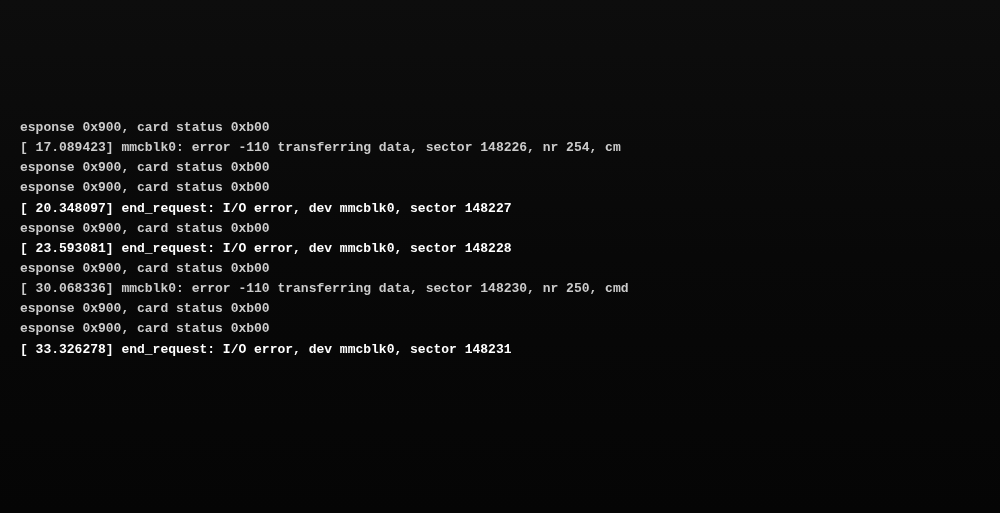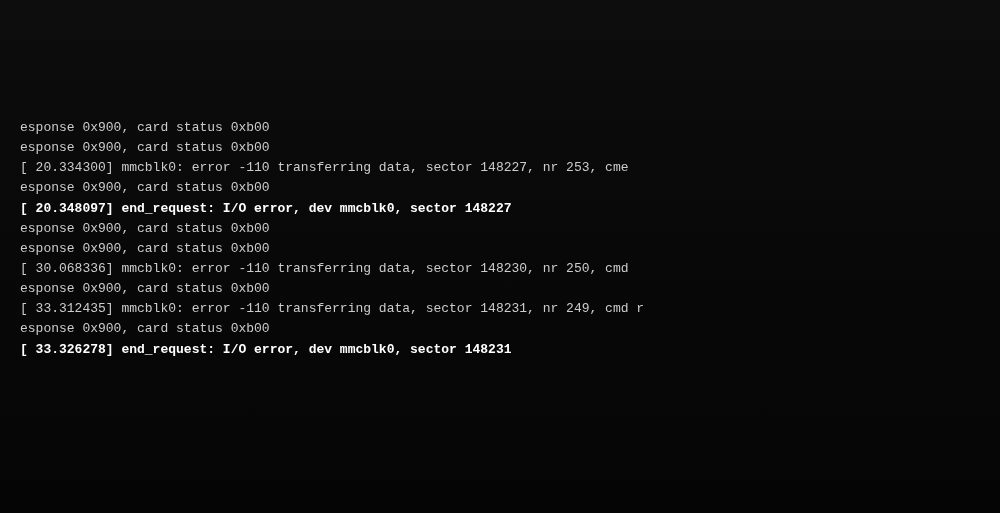--- a/index.html
+++ b/index.html
@@ -35,20 +35,21 @@
       overflow: hidden;
     }
 
     .line.bright {
       color: #ffffff;
       font-weight: bold;
     }
 
     .line.dim {
       color: #cccccc;
+      font-weight: bold;
     }
 
     @keyframes blink {
       50% { opacity: 0; }
     }
 
     
     .rpi-logo {
       position: absolute;
       top: 8px;
@@ -94,24 +95,24 @@
   <circle cx="45" cy="55" r="2.5" fill="#e0305a" opacity="0.7"></circle>
   <circle cx="57" cy="58" r="2.5" fill="#e0305a" opacity="0.7"></circle>
   <circle cx="38" cy="70" r="2.5" fill="#e0305a" opacity="0.7"></circle>
   <circle cx="52" cy="70" r="2.5" fill="#e0305a" opacity="0.7"></circle>
 </svg>
 
 <div class="terminal-bg"></div>
 
 <div class="terminal-content">
 <div class="line dim">esponse 0x900, card status 0xb00</div>
+    <div class="line dim">[   17.089423] mmcblk0: error -110 transferring data, sector 148226, nr 254, cm</div>
     <div class="line dim">esponse 0x900, card status 0xb00</div>
-    <div class="line dim">[   20.334300] mmcblk0: error -110 transferring data, sector 148227, nr 253, cme</div>
     <div class="line dim">esponse 0x900, card status 0xb00</div>
     <div class="line bright">[   20.348097] end_request: I/O error, dev mmcblk0, sector 148227</div>
     <div class="line dim">esponse 0x900, card status 0xb00</div>
+    <div class="line bright">[   23.593081] end_request: I/O error, dev mmcblk0, sector 148228</div>
     <div class="line dim">esponse 0x900, card status 0xb00</div>
     <div class="line dim">[   30.068336] mmcblk0: error -110 transferring data, sector 148230, nr 250, cmd</div>
     <div class="line dim">esponse 0x900, card status 0xb00</div>
-    <div class="line dim">[   33.312435] mmcblk0: error -110 transferring data, sector 148231, nr 249, cmd r</div>
     <div class="line dim">esponse 0x900, card status 0xb00</div>
     <div class="line bright">[   33.326278] end_request: I/O error, dev mmcblk0, sector 148231</div>
   </div>
 
 </body></html>

